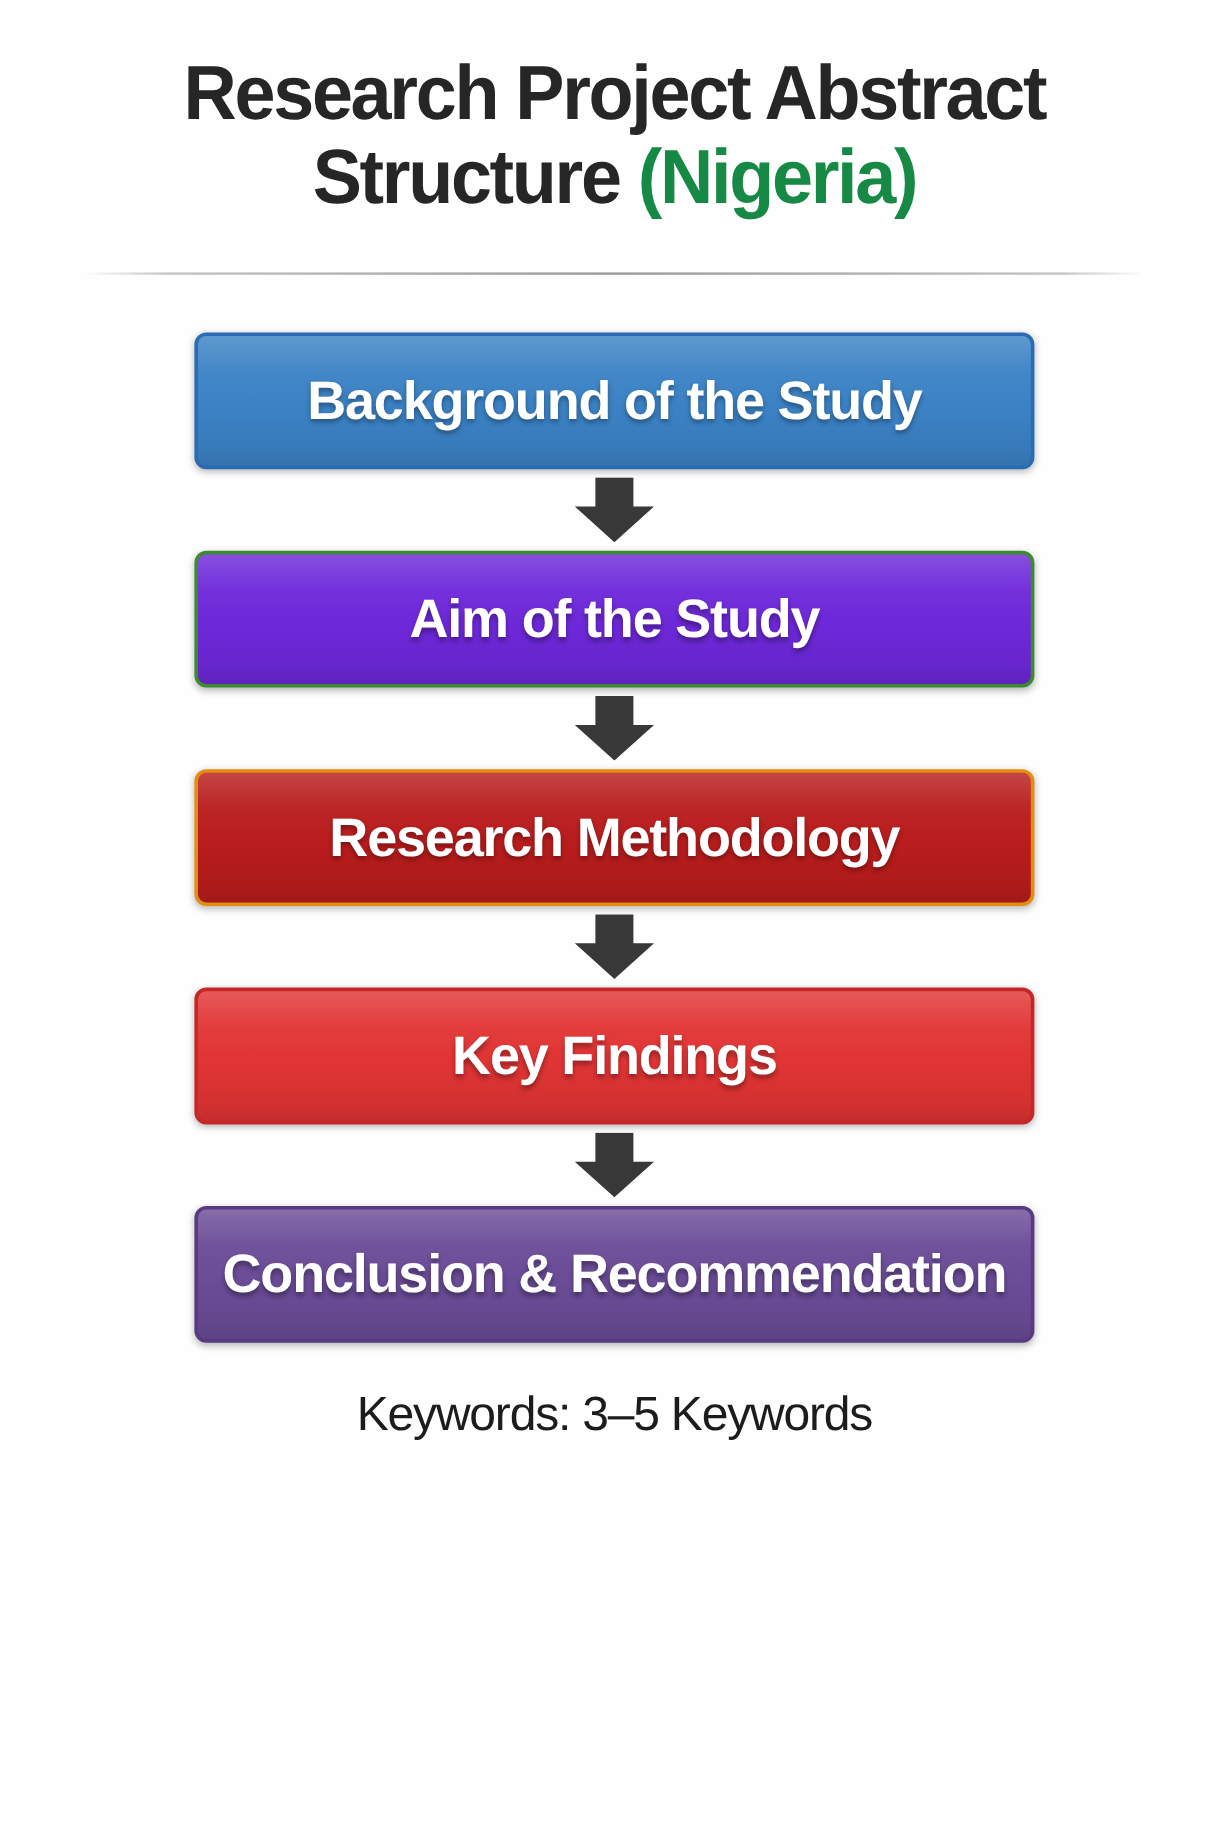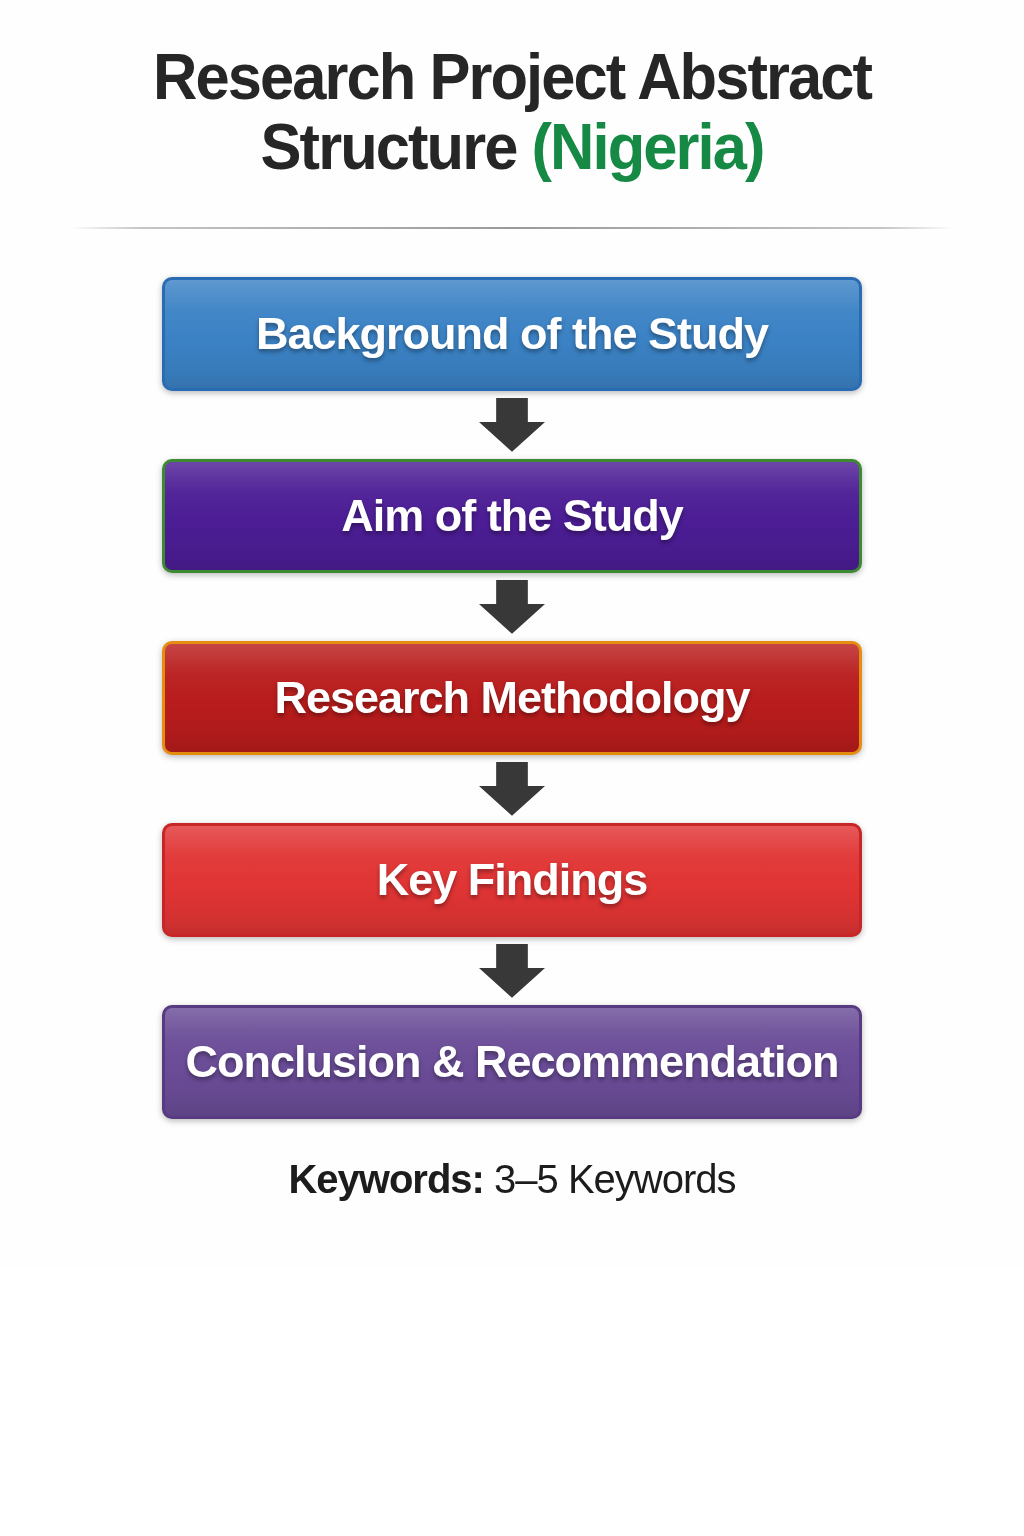--- a/index.html
+++ b/index.html
@@ -89,21 +89,21 @@
     filter: drop-shadow(0 1px 1px rgba(0,0,0,.3));
   }
   
   .keywords {
     margin-top: 38px;
     text-align: center;
     font-size: 40px;
     color: #1c1c1c;
     letter-spacing: -1px;
   }
-  .keywords .k-label { font-weight: 700; }
+  .keywords .k-label { font-weight: 400; }
   .keywords .k-value { font-weight: 400; }
 </style>
 </head>
 <body>
 
 <div class="page">
 
   <h1 class="title">
     <span class="line">Research Project Abstract</span>
     <span class="line"><span style="color: rgb(38, 38, 38);">Structure </span><span class="accent" style="color: rgb(22, 138, 69);">(Nigeria)</span></span>
@@ -112,21 +112,21 @@
   <div class="separator"></div>
 
   <div class="flow">
 
     <div class="step" style="background: rgb(59, 130, 197); border-color: rgb(42, 108, 179);">
       <span class="label">Background of the Study</span>
     </div>
 
     <div class="arrow" style="background: rgb(56, 56, 56);"></div>
 
-    <div class="step" style="background: #4c1d95; border-color: rgb(60, 138, 49);">
+    <div class="step" style="background: #6d28d9; border-color: rgb(60, 138, 49);">
       <span class="label">Aim of the Study</span>
     </div>
 
     <div class="arrow" style="background: rgb(56, 56, 56);"></div>
 
     <div class="step" style="background: #b91c1c; border-color: rgb(228, 141, 14);">
       <span class="label">Research Methodology</span>
     </div>
 
     <div class="arrow" style="background: rgb(56, 56, 56);"></div>

